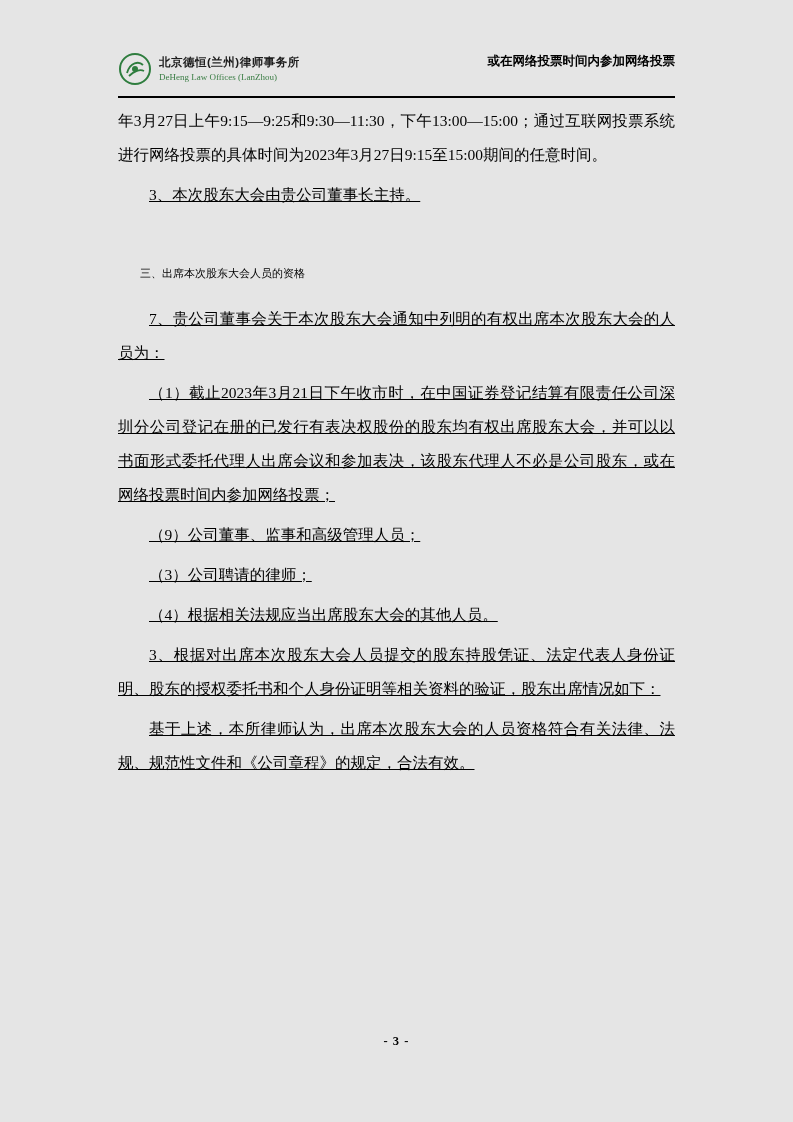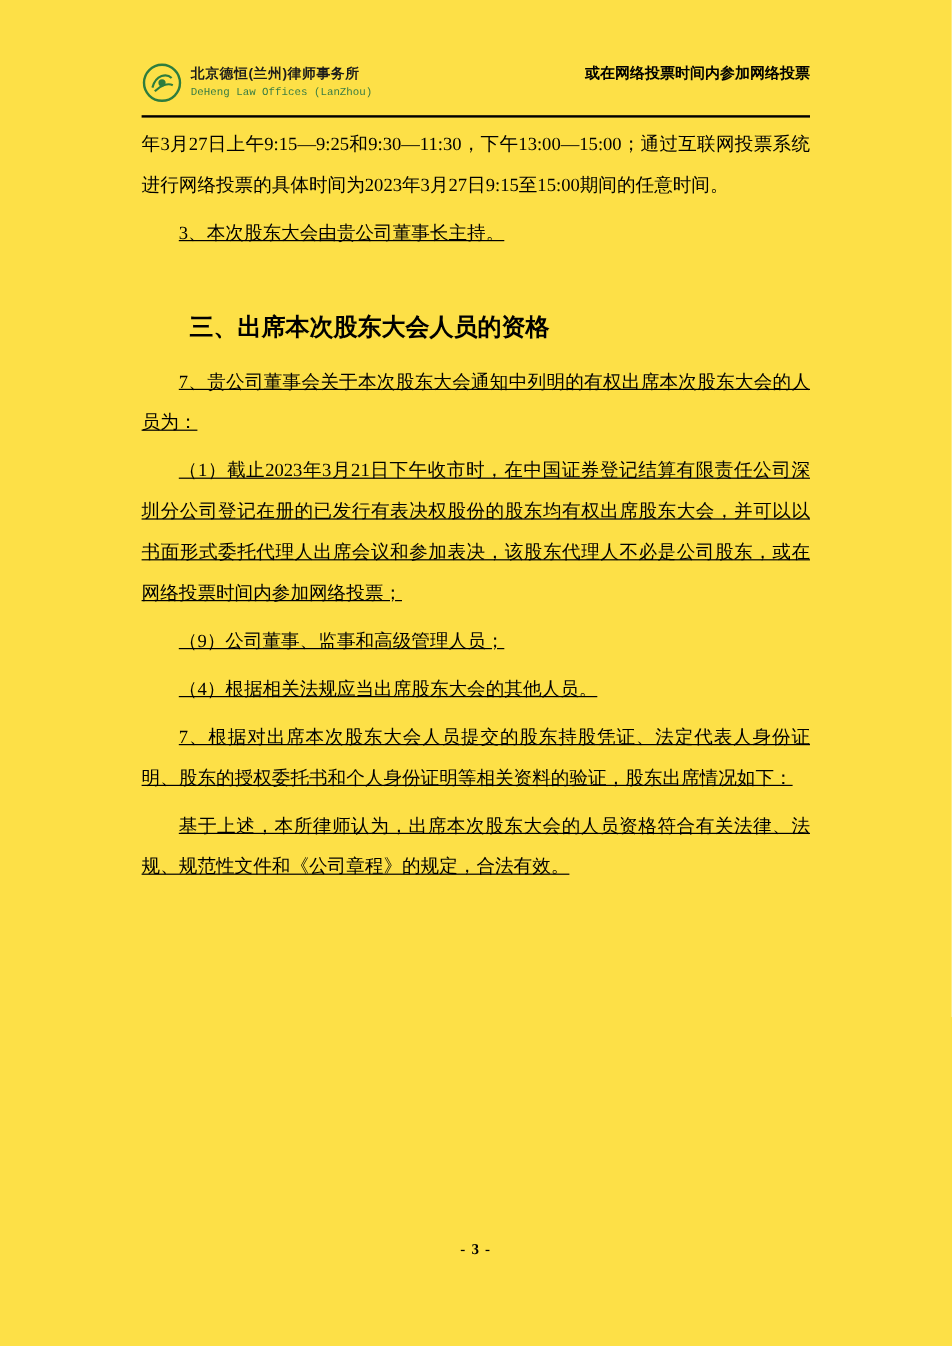--- a/index.html
+++ b/index.html
@@ -10,21 +10,21 @@
     font-family: "Liberation Serif", "DejaVu Serif", serif;
     color: #000000;
     position: relative;
     overflow: hidden;
   }
   .page {
     width: 793px;
     height: 1122px;
     padding: 48px 118px 0 118px;
     position: relative;
-    background: #fde047;
+    background: #e5e5e5;
   }
   
   .doc-header {
     display: flex;
     justify-content: space-between;
     align-items: flex-start;
   }
   .logo-block {
     display: flex;
     align-items: center;
@@ -36,21 +36,21 @@
   .logo-cn {
     font-size: 11.5px;
     font-weight: bold;
     color: #1b1b1b;
     letter-spacing: 0.5px;
     font-family: "Liberation Sans", sans-serif;
   }
   .logo-en {
     font-size: 9px;
     color: #3a7d44;
-    font-family: Liberation Mono, monospace;
+    font-family: Liberation Serif, serif;
     margin-top: 2px;
   }
   .doc-title {
     text-align: right;
     font-size: 12.5px;
     font-weight: bold;
     line-height: 22px;
     padding-top: 2px;
   }
   .header-rule {
@@ -60,22 +60,22 @@
   
   .doc-body { margin-top: 6px; }
   .para {
     font-size: 15.5px;
     line-height: 34px;
     text-align: justify;
     margin-bottom: 6px;
   }
   .indent { text-indent: 2em; text-decoration: underline; }
   .section-heading {
-    font-size: 20px;
-    font-weight: bold;
+    font-size: 11px;
+    font-weight: normal;
     line-height: 34px;
     text-indent: 2em;
     margin-top: 44px;
     margin-bottom: 12px;
   }
   
   .doc-footer {
     position: absolute;
     top: 1034px;
     left: 0;
@@ -113,22 +113,23 @@
 
   <main class="doc-body">
     <p class="para">年3月27日上午9:15—9:25和9:30—11:30，下午13:00—15:00；通过互联网投票系统进行网络投票的具体时间为2023年3月27日9:15至15:00期间的任意时间。</p>
     <p class="para indent">3、本次股东大会由贵公司董事长主持。</p>
 
     <h2 class="section-heading">三、出席本次股东大会人员的资格</h2>
 
     <p class="para indent">7、贵公司董事会关于本次股东大会通知中列明的有权出席本次股东大会的人员为：</p>
     <p class="para indent">（1）截止2023年3月21日下午收市时，在中国证券登记结算有限责任公司深圳分公司登记在册的已发行有表决权股份的股东均有权出席股东大会，并可以以书面形式委托代理人出席会议和参加表决，该股东代理人不必是公司股东，或在网络投票时间内参加网络投票；</p>
     <p class="para indent">（9）公司董事、监事和高级管理人员；</p>
+    <p class="para indent">（3）公司聘请的律师；</p>
     <p class="para indent">（4）根据相关法规应当出席股东大会的其他人员。</p>
-    <p class="para indent">7、根据对出席本次股东大会人员提交的股东持股凭证、法定代表人身份证明、股东的授权委托书和个人身份证明等相关资料的验证，股东出席情况如下：</p>
+    <p class="para indent">3、根据对出席本次股东大会人员提交的股东持股凭证、法定代表人身份证明、股东的授权委托书和个人身份证明等相关资料的验证，股东出席情况如下：</p>
     <p class="para indent">基于上述，本所律师认为，出席本次股东大会的人员资格符合有关法律、法规、规范性文件和《公司章程》的规定，合法有效。</p>
   </main>
 
   <footer class="doc-footer">
     <span>- 3 -</span>
   </footer>
 
 </div>
 
 </body></html>

